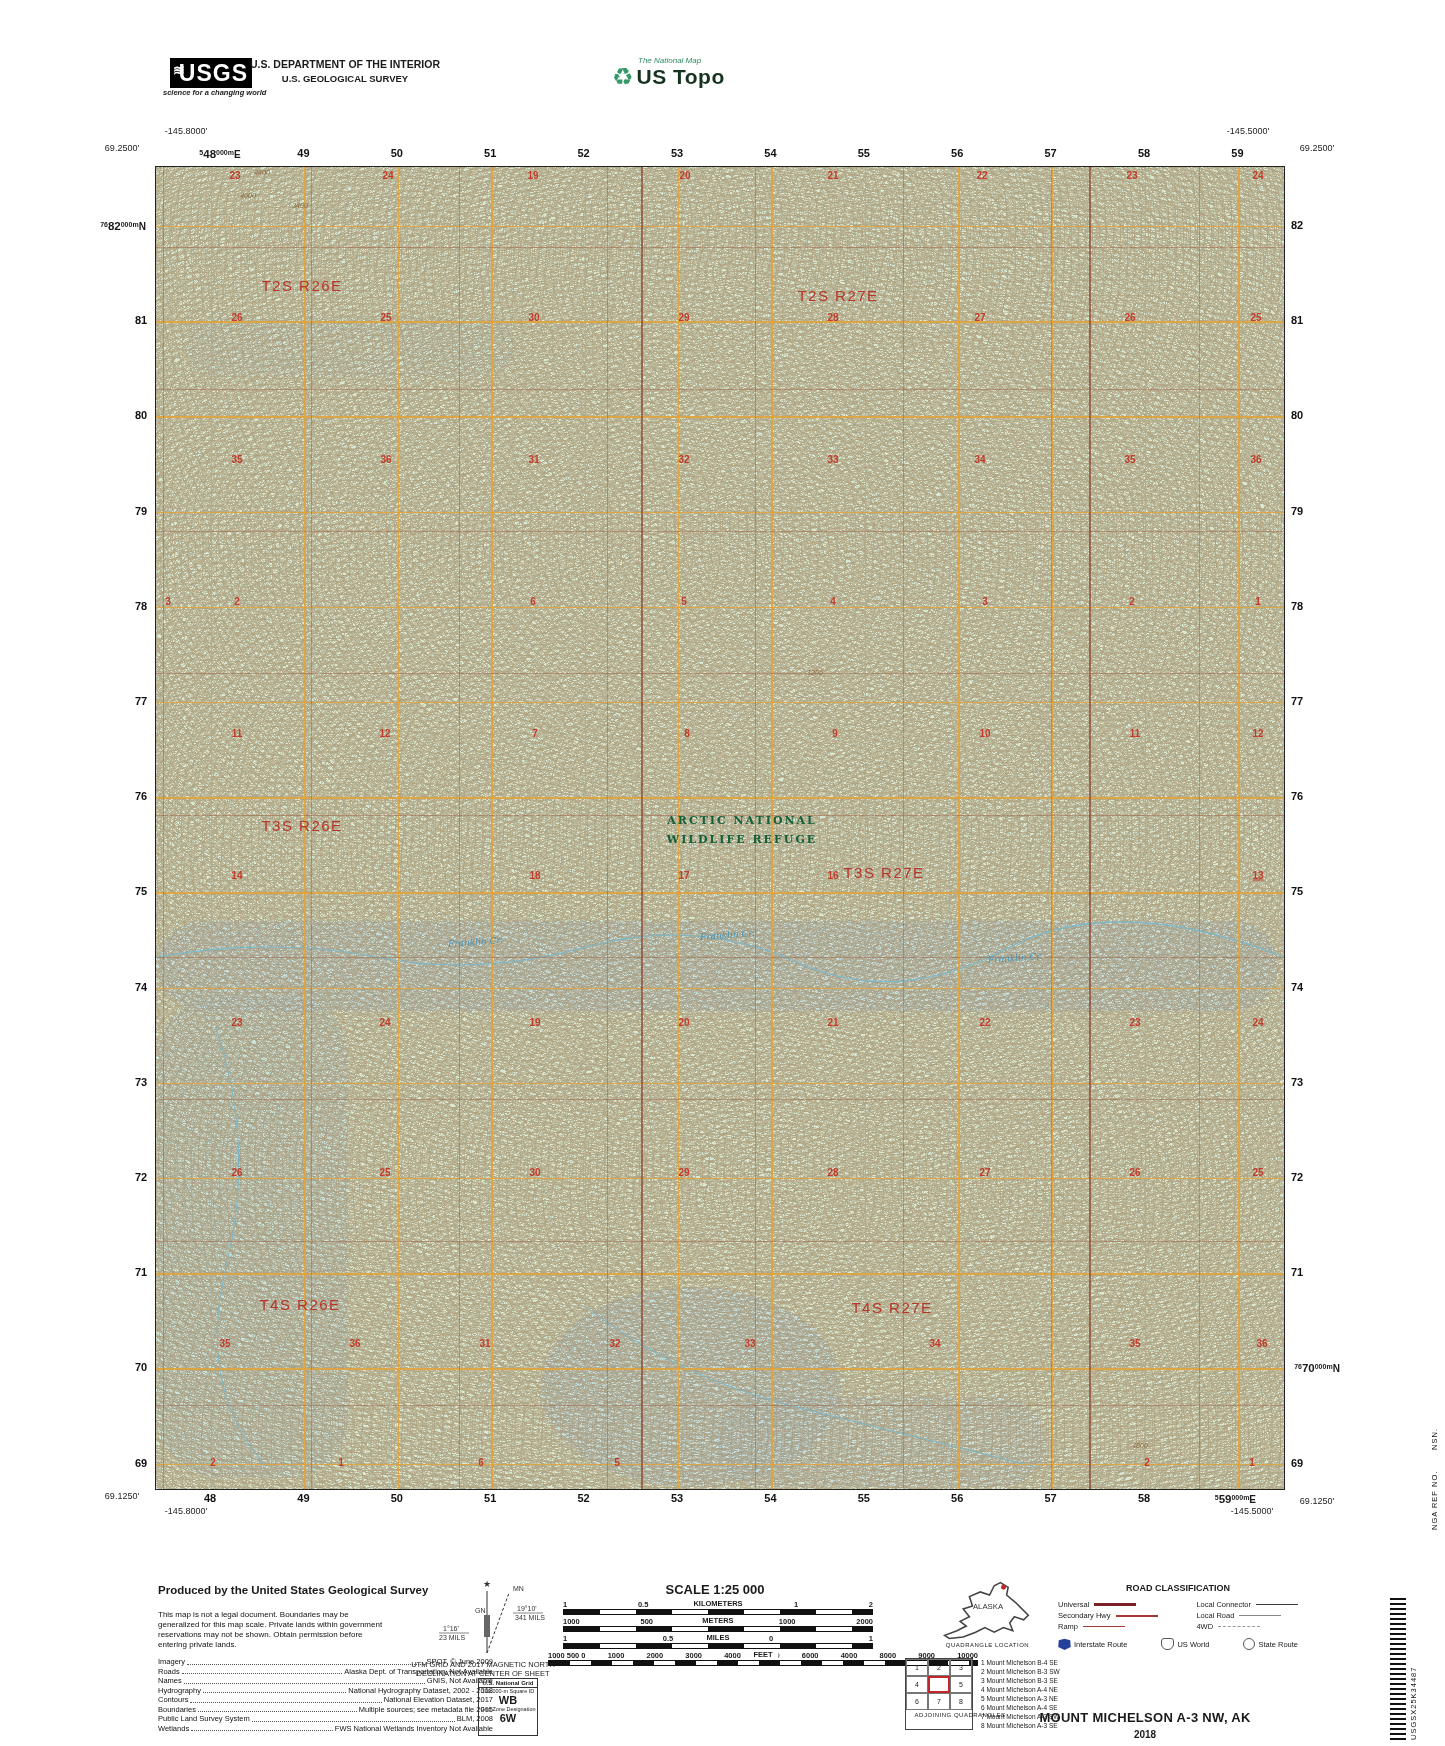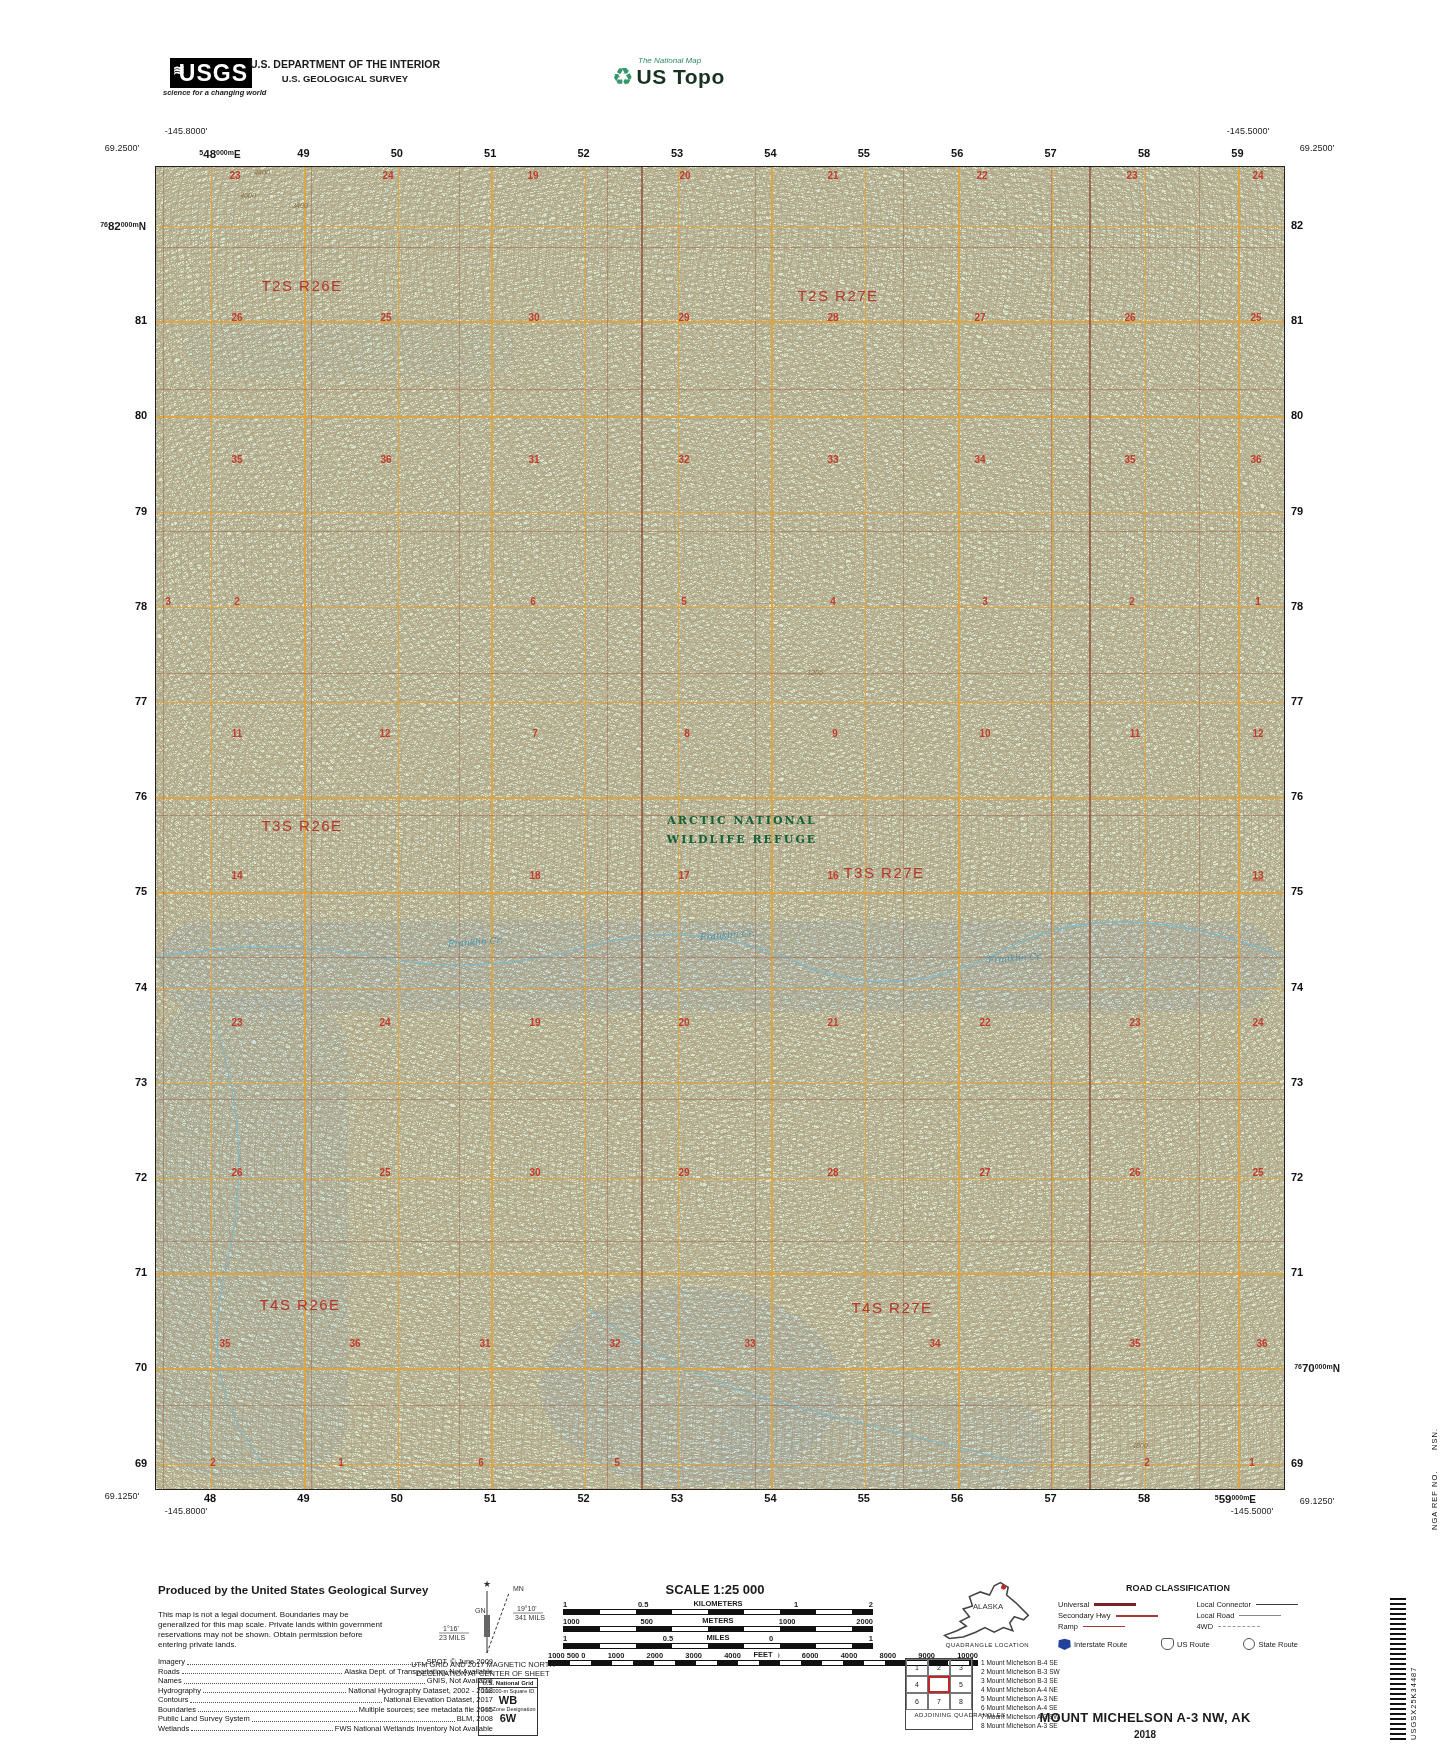--- a/index.html
+++ b/index.html
@@ -562,21 +562,21 @@
           </div>
         </div>
     </div>
     <div id="shields">
         <div class="shield-item">
           <div class="sh interstate"></div>
           <div class="">Interstate Route</div>
         </div>
         <div class="shield-item">
           <div class="sh us"></div>
-          <div class="">US Route</div>
+          <div class="">US World</div>
         </div>
         <div class="shield-item">
           <div class="sh state"></div>
           <div class="">State Route</div>
         </div>
       </div>
   </div>
 
   <div class="abs" id="title-block">
     <div class="nm">MOUNT MICHELSON A-3 NW,  AK</div>

